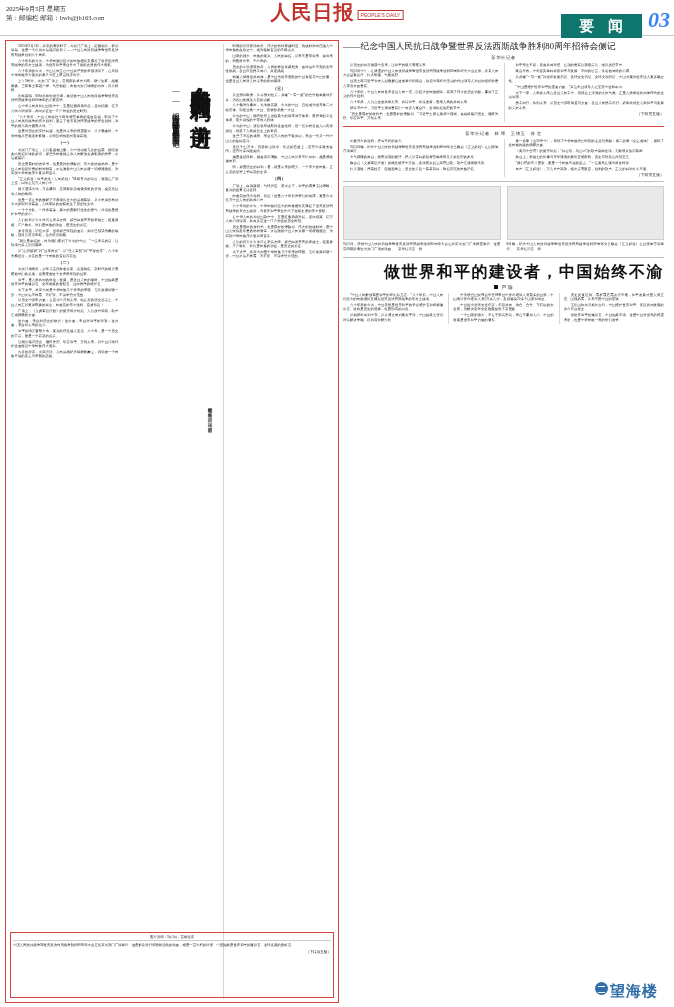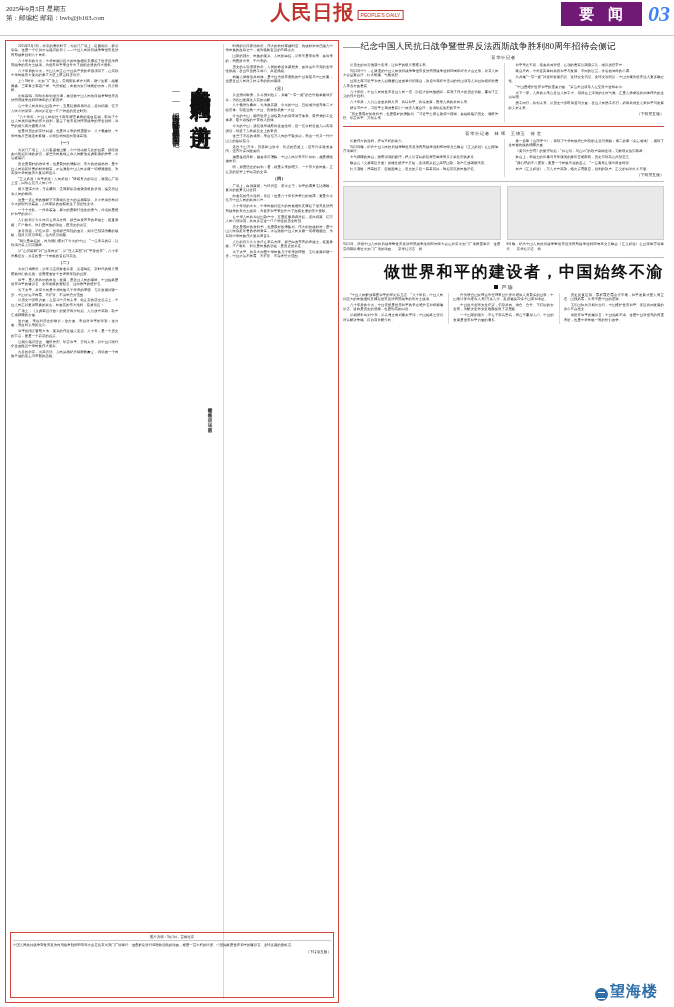--- a/index.html
+++ b/index.html
@@ -55,27 +55,28 @@
     font-family: "Liberation Sans", sans-serif;
   }
   .mh-right {
     position: absolute;
     right: 4px; top: 2px;
     display: flex;
     align-items: center;
     gap: 6px;
   }
   .mh-section {
-    background: #701a75;
+    background: #0f766e;
     color: #fff;
     font-size: 15px;
     font-weight: bold;
     letter-spacing: 5px;
     padding: 4px 14px 4px 18px;
     line-height: 16px;
+    margin-top: 12px;
   }
   .mh-pagenum {
     color: #3b82f6;
     font-weight: bold;
     font-size: 22px;
     font-style: italic;
     font-family: "Liberation Serif", serif;
     line-height: 22px;
     text-align: center;
   }
@@ -280,21 +281,21 @@
     color: #1a1a1a;
     margin-top: 1px;
   }
 
   
   .wanghai {
     position: absolute;
     right: 6px;
     bottom: 6px;
     display: flex;
-    align-items: flex-end;
+    align-items: flex-start;
     gap: 2px;
   }
   .wanghai .wh-text {
     font-size: 15px;
     font-weight: bold;
     color: #2f6ea8;
     letter-spacing: 1px;
     font-family: "Liberation Serif", serif;
   }
   .wanghai .wh-mark {

